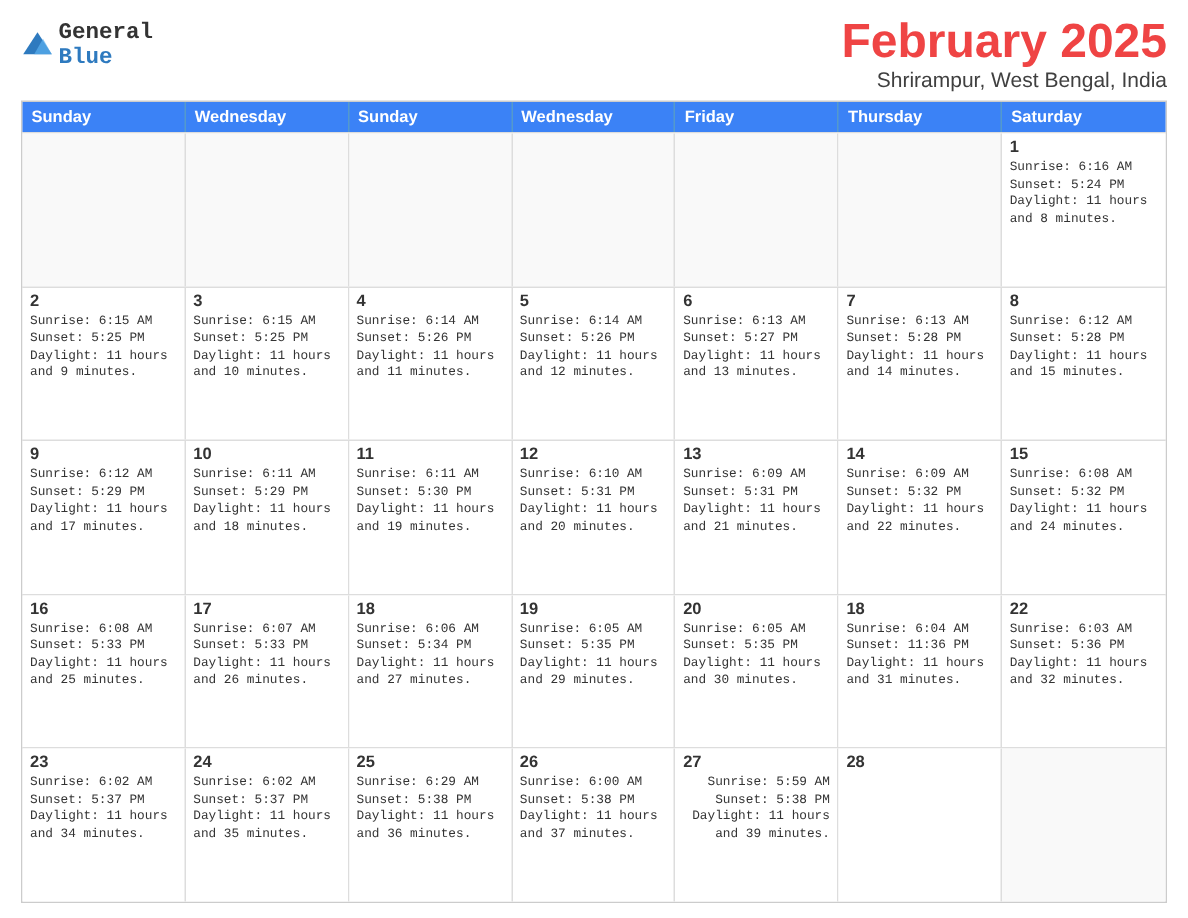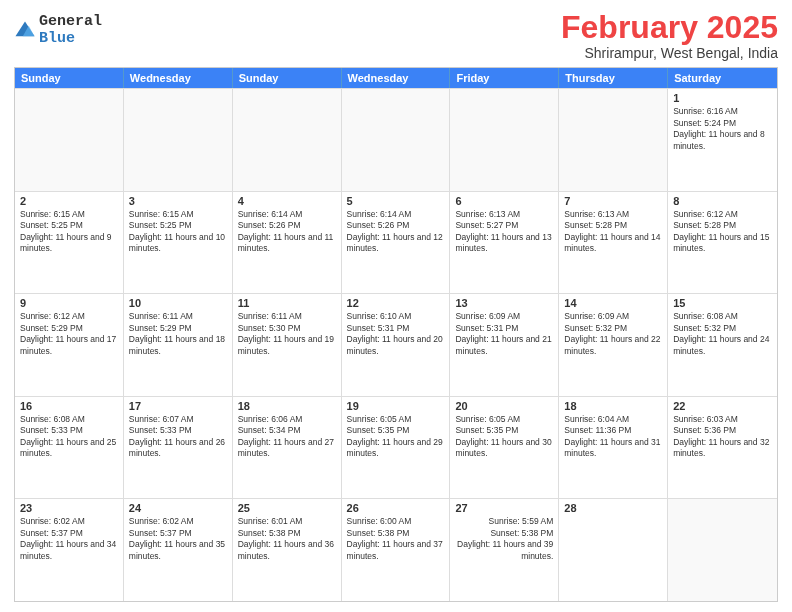--- a/index.html
+++ b/index.html
@@ -107,20 +107,21 @@
     .day-num {
       font-size: 11px;
       font-weight: bold;
       margin-bottom: 2px;
       display: block;
     }
     .day-info {
       font-size: 8.5px;
       line-height: 1.35;
       color: #333;
+      font-family: Liberation Mono, monospace;
     }
   </style>
 </head>
 <body>
 
 <div class="page">
   <div class="header">
     <div class="logo">
       <svg class="logo-icon" viewBox="0 0 30 30">
         <polygon points="15,2 28,22 2,22" fill="#2e7abf"></polygon>
@@ -302,21 +303,21 @@
 Daylight: 11 hours and 34 minutes.</div>
           </div>
           <div class="cal-cell">
             <span class="day-num">24</span>
             <div class="day-info" style="white-space: pre-line;">Sunrise: 6:02 AM
 Sunset: 5:37 PM
 Daylight: 11 hours and 35 minutes.</div>
           </div>
           <div class="cal-cell">
             <span class="day-num">25</span>
-            <div class="day-info" style="white-space: pre-line;">Sunrise: 6:01 AM
+            <div class="day-info" style="white-space: pre-line;">Sunrise: 6:29 AM
 Sunset: 5:38 PM
 Daylight: 11 hours and 36 minutes.</div>
           </div>
           <div class="cal-cell">
             <span class="day-num">26</span>
             <div class="day-info" style="white-space: pre-line;">Sunrise: 6:00 AM
 Sunset: 5:38 PM
 Daylight: 11 hours and 37 minutes.</div>
           </div>
           <div class="cal-cell">

